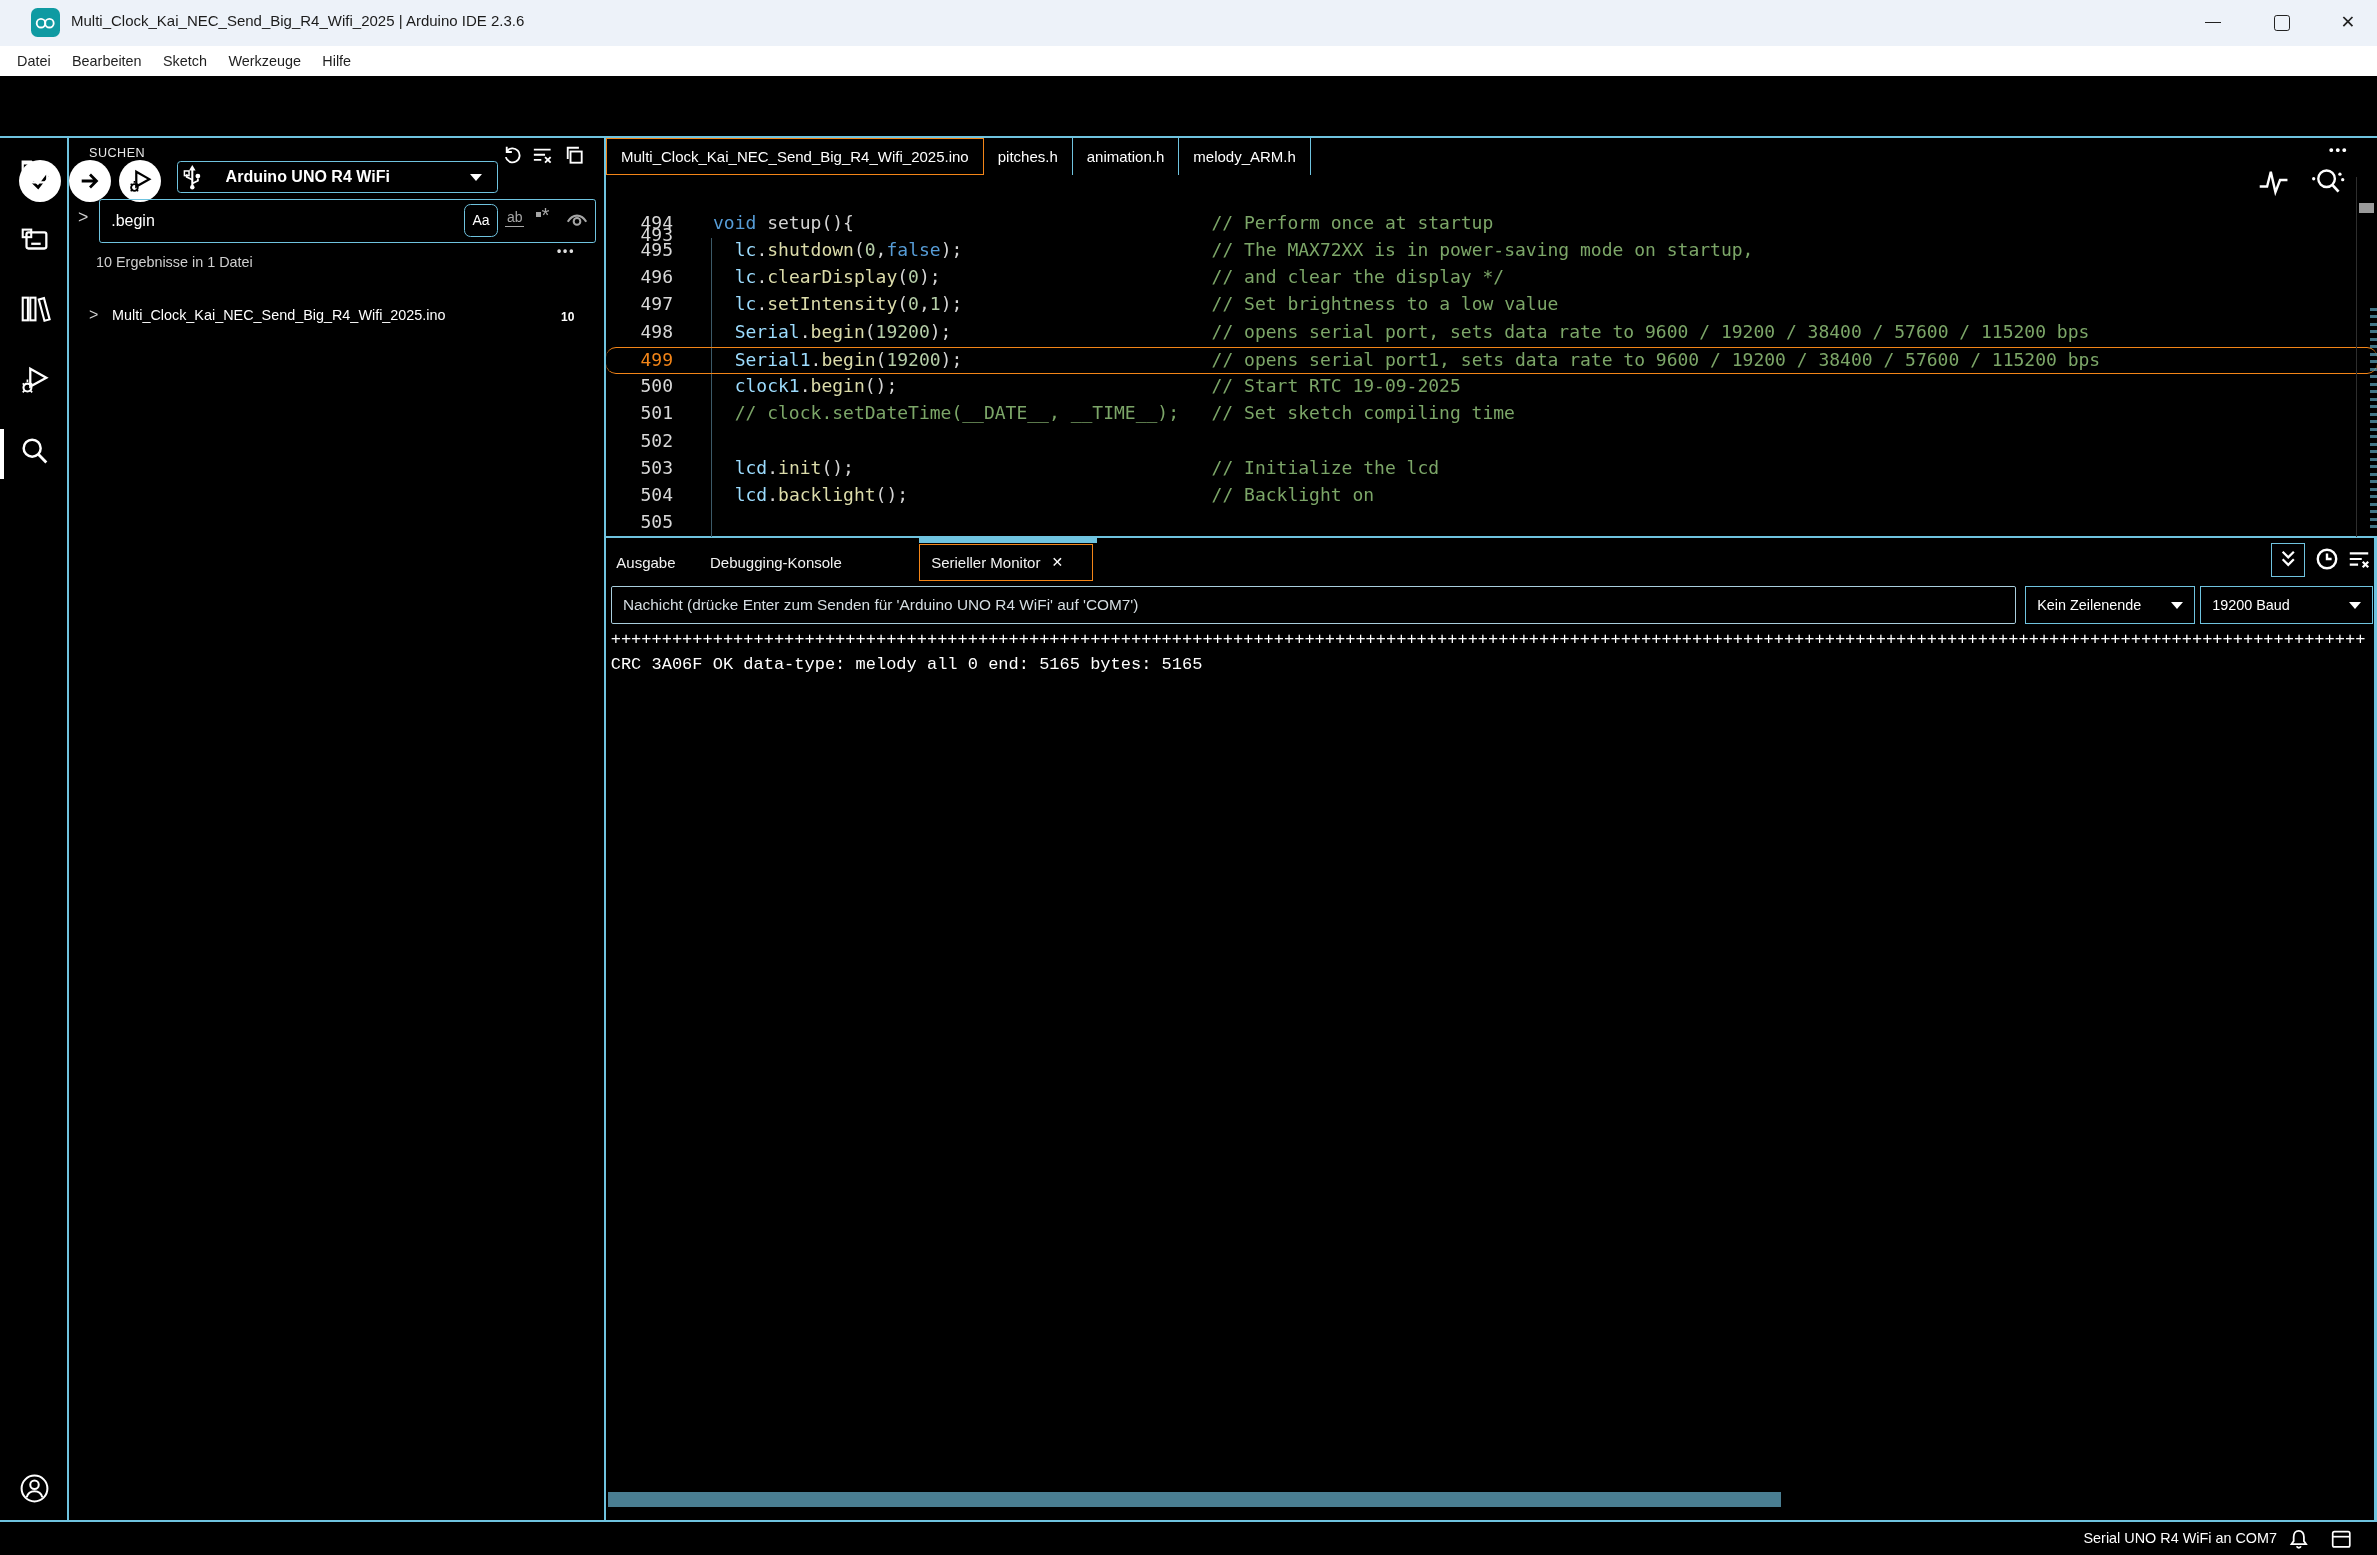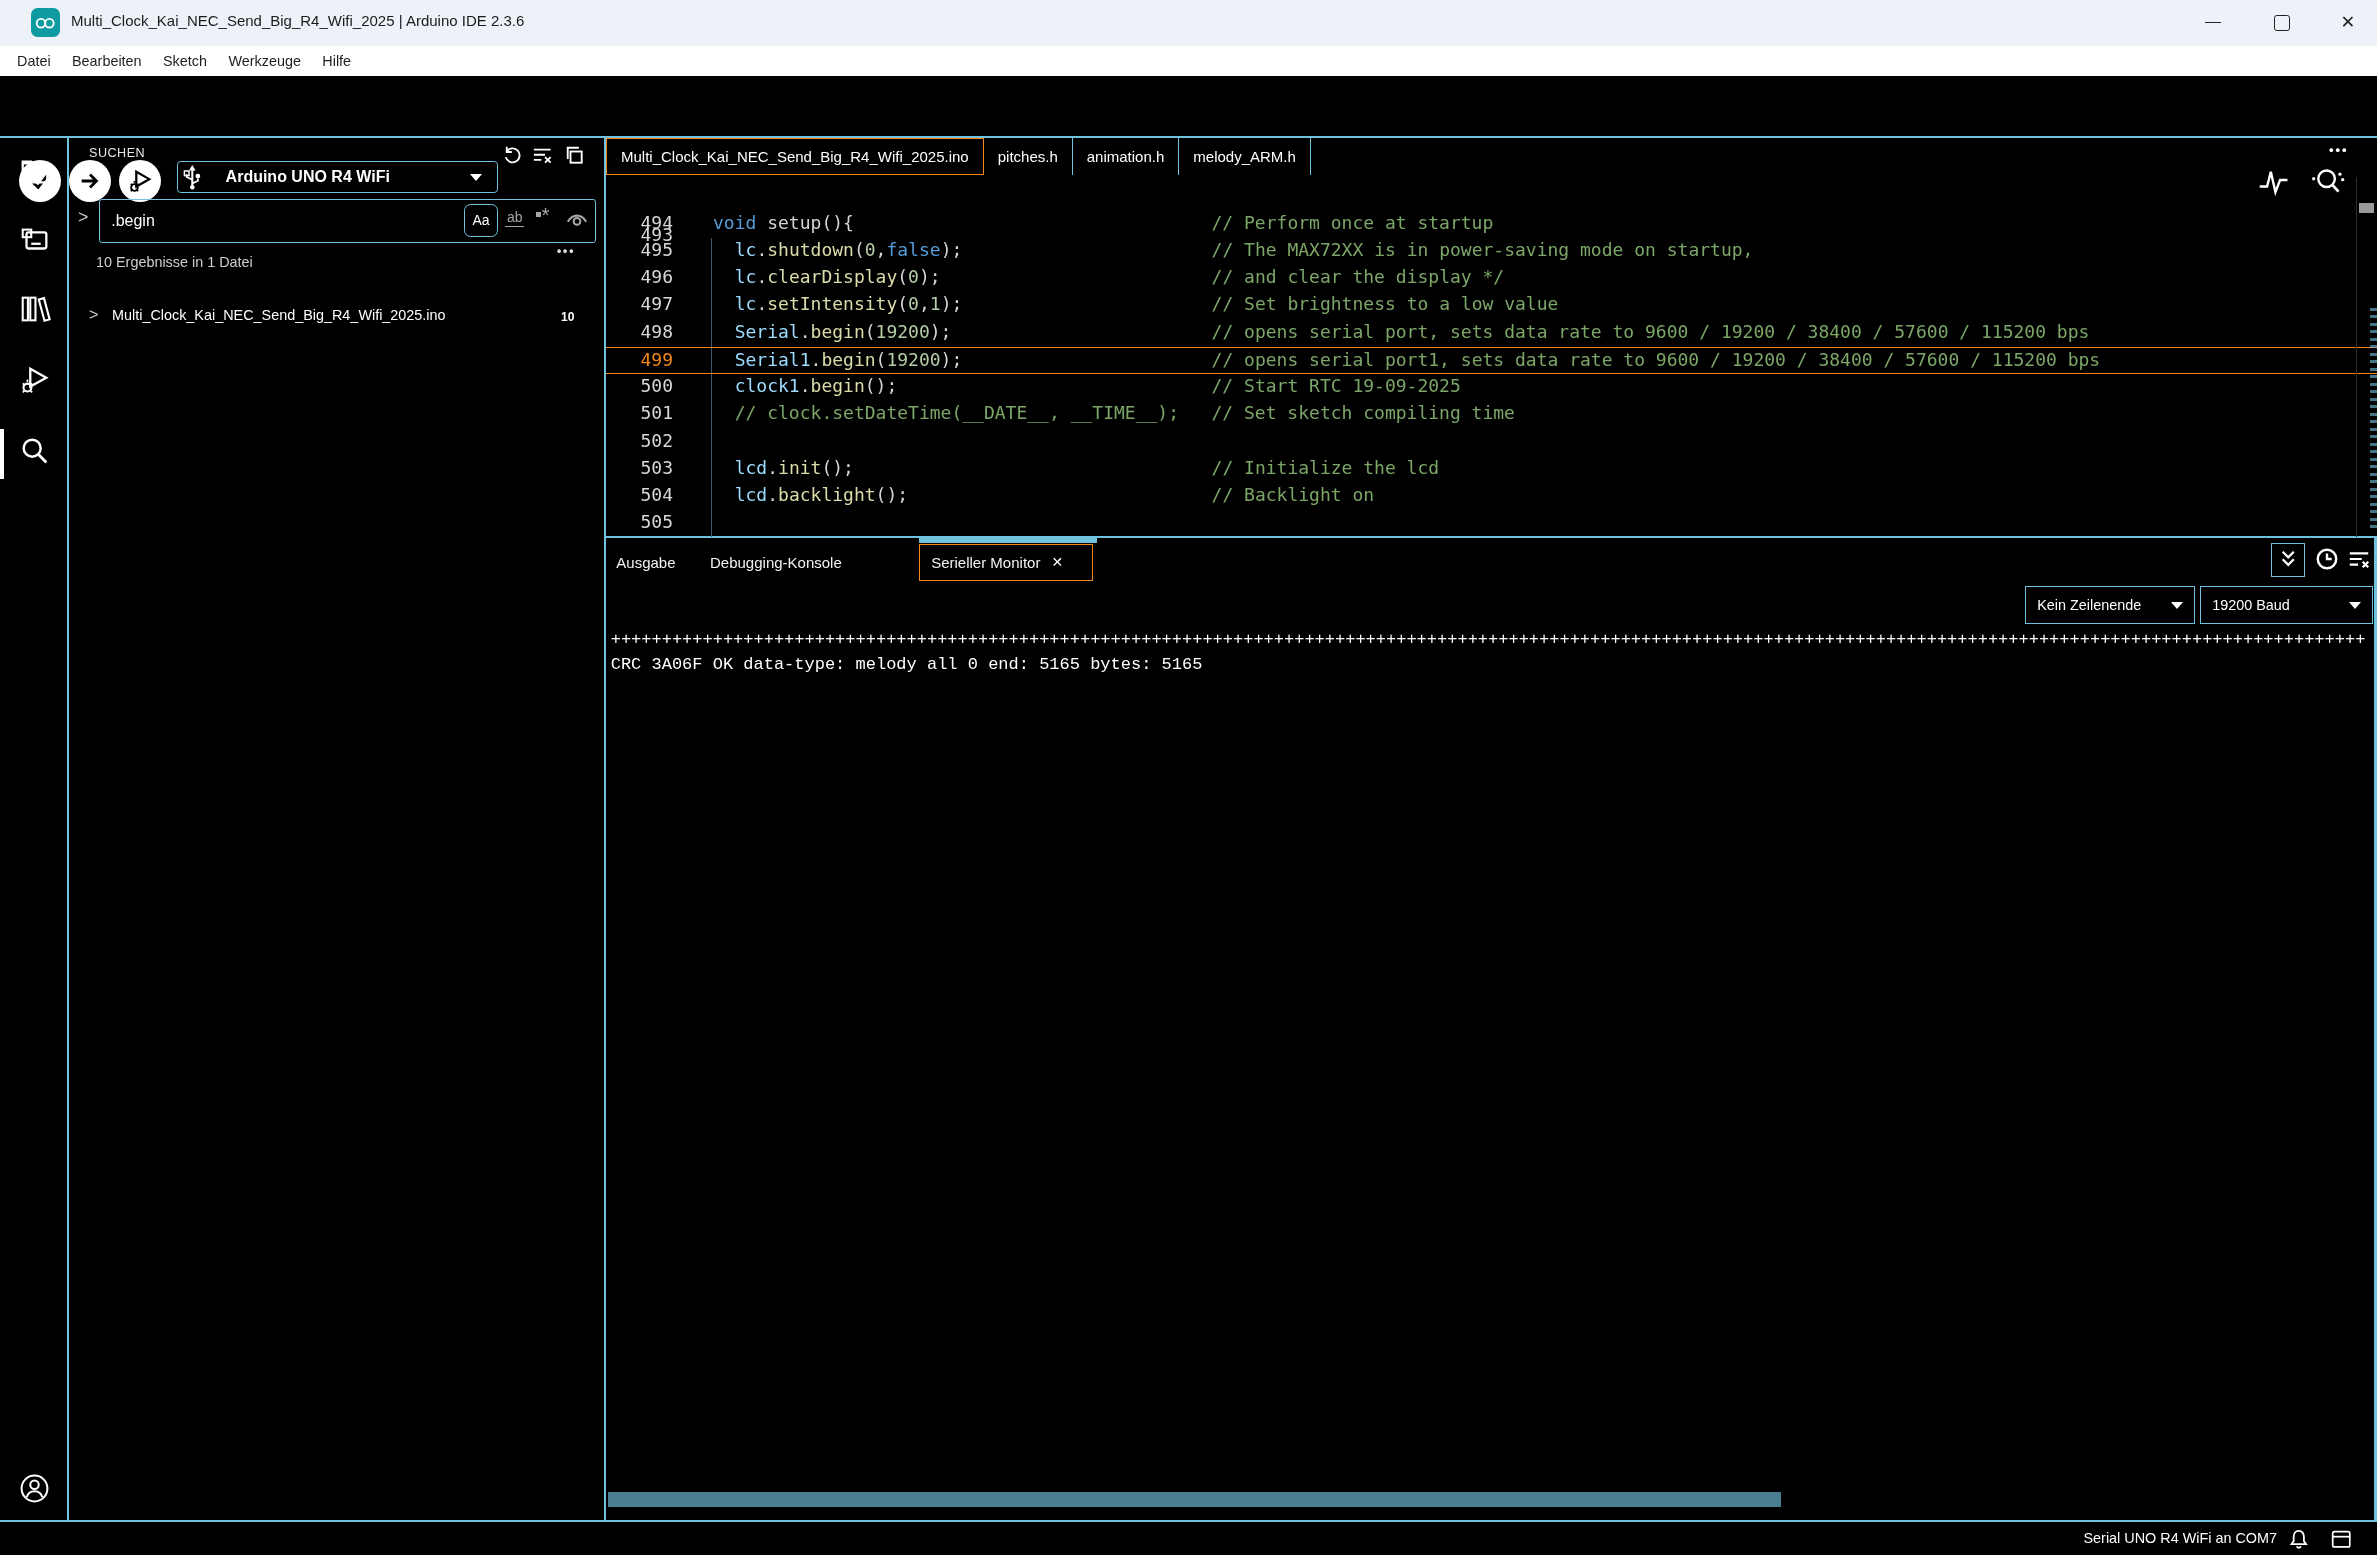--- a/index.html
+++ b/index.html
@@ -333,21 +333,21 @@
           <span class="ctext"><span class="tok-p">  </span><span class="tok-i">lc</span><span class="tok-p">.</span><span class="tok-f">clearDisplay</span><span class="tok-p">(</span><span class="tok-n">0</span><span class="tok-p">);</span><span class="tok-c">                         // and clear the display */</span></span>
         </div>
         <div class="crow" style="top: 115px;">
           <span class="ln">497</span>
           <span class="ctext"><span class="tok-p">  </span><span class="tok-i">lc</span><span class="tok-p">.</span><span class="tok-f">setIntensity</span><span class="tok-p">(</span><span class="tok-n">0</span><span class="tok-p">,</span><span class="tok-n">1</span><span class="tok-p">);</span><span class="tok-c">                       // Set brightness to a low value</span></span>
         </div>
         <div class="crow" style="top: 143px;">
           <span class="ln">498</span>
           <span class="ctext"><span class="tok-p">  </span><span class="tok-i">Serial</span><span class="tok-p">.</span><span class="tok-f">begin</span><span class="tok-p">(</span><span class="tok-n">19200</span><span class="tok-p">);</span><span class="tok-c">                        // opens serial port, sets data rate to 9600 / 19200 / 38400 / 57600 / 115200 bps</span></span>
         </div>
-        <div class="crow active" style="top: 170px;">
+        <div class="crow active" style="top: 170px; border-radius: 10px;">
           <span class="ln">499</span>
           <span class="ctext"><span class="tok-p">  </span><span class="tok-i">Serial1</span><span class="tok-p">.</span><span class="tok-f">begin</span><span class="tok-p">(</span><span class="tok-n">19200</span><span class="tok-p">);</span><span class="tok-c">                       // opens serial port1, sets data rate to 9600 / 19200 / 38400 / 57600 / 115200 bps</span></span>
         </div>
         <div class="crow" style="top: 197px;">
           <span class="ln">500</span>
           <span class="ctext"><span class="tok-p">  </span><span class="tok-i">clock1</span><span class="tok-p">.</span><span class="tok-f">begin</span><span class="tok-p">();</span><span class="tok-c">                             // Start RTC 19-09-2025</span></span>
         </div>
         <div class="crow" style="top: 224px;">
           <span class="ln">501</span>
           <span class="ctext"><span class="tok-p">  </span><span class="tok-c">// clock.setDateTime(__DATE__, __TIME__);   // Set sketch compiling time</span></span>
@@ -397,20 +397,23 @@
       <svg width="24" height="24" viewBox="0 0 26 26">
           <circle cx="13" cy="13" r="10" fill="none" stroke="#fff" stroke-width="2.6"></circle>
           <path d="M13 7 v6 h5" fill="none" stroke="#fff" stroke-width="2.6"></path>
         </svg>
     </div>
     <div class="pmini" style="left:1740px;">
       <svg width="24" height="24" viewBox="0 0 26 26">
           <path d="M3 7 h20 M3 13 h13 M3 19 h9" stroke="#fff" stroke-width="2.4"></path>
           <path d="M17 16 l6 6 M23 16 l-6 6" stroke="#fff" stroke-width="2.4"></path>
         </svg>
+    </div>
+    <div class="msg-box">
+      <input class="msg-input" placeholder="Nachicht (drücke Enter zum Senden für 'Arduino UNO R4 WiFi' auf 'COM7')" style="">
     </div>
     <div class="dropdown dd-le">
       <span>Kein Zeilenende</span>
       <span class="caret-down"></span>
     </div>
     <div class="dropdown dd-baud">
       <span>19200 Baud</span>
       <span class="caret-down"></span>
     </div>
     <div class="out" id="serial-output">

